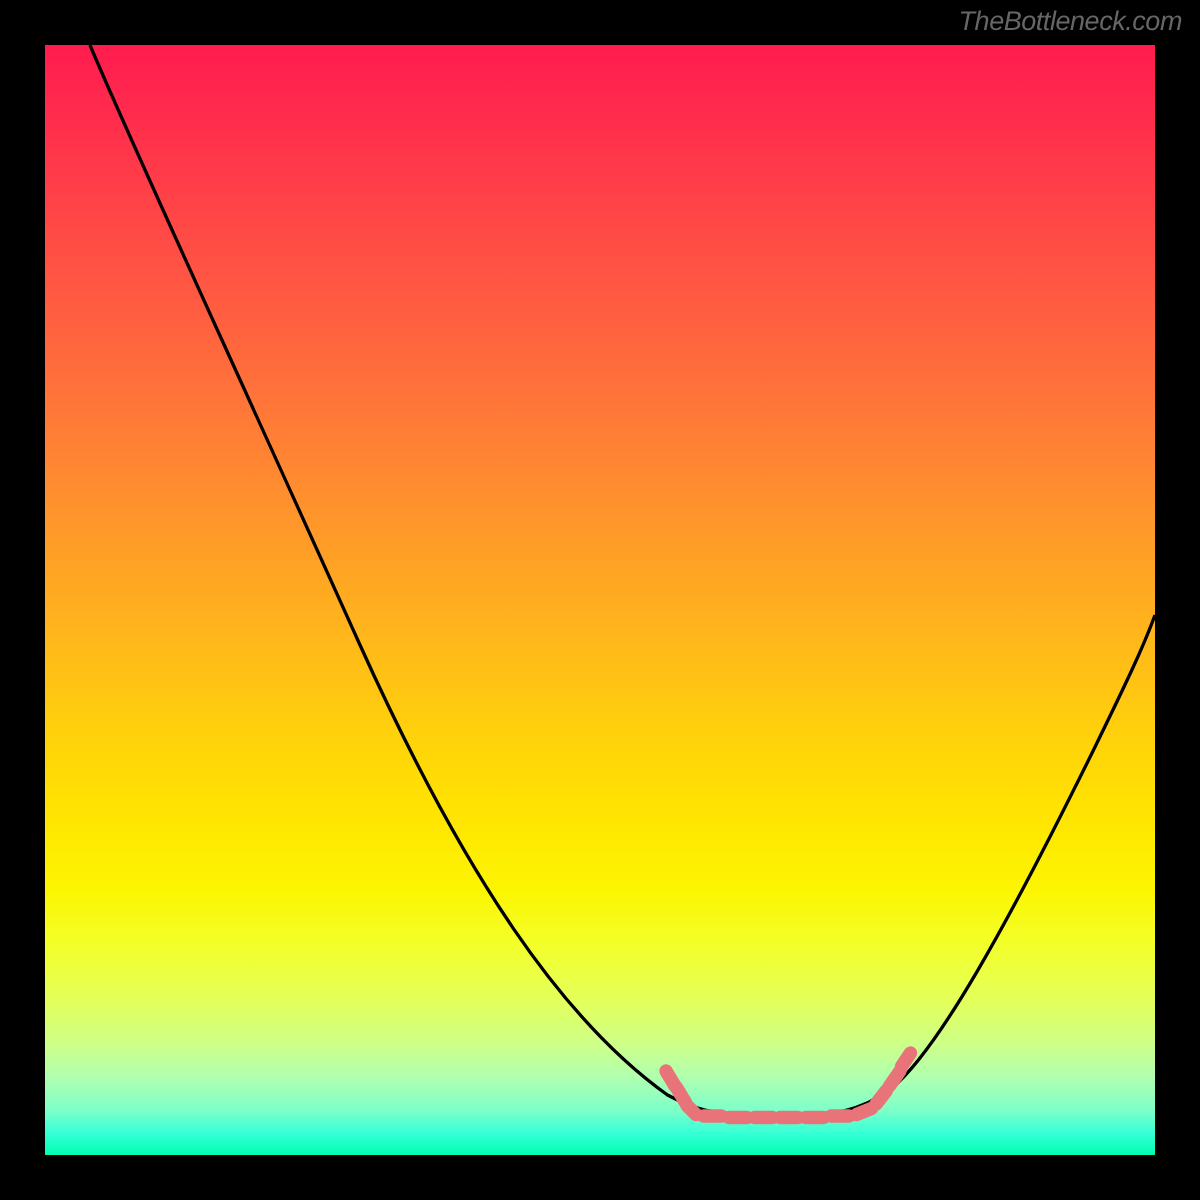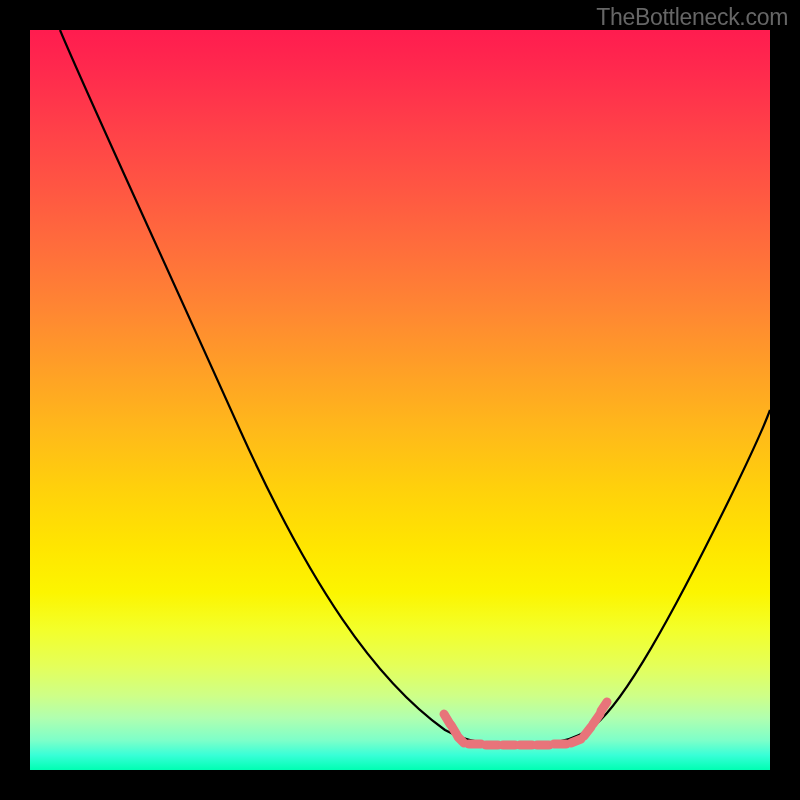--- a/index.html
+++ b/index.html
@@ -15,24 +15,25 @@
     position: relative;
     width: 800px;
     height: 800px;
     background: #000;
   }
   .attribution {
     position: absolute;
     top: 4px;
     right: 12px;
     color: #666666;
-    font-size: 23px;
+    font-size: 18px;
     font-weight: 500;
     z-index: 10;
     letter-spacing: -0.3px;
+    font-style: italic;
   }
   .plot-area {
     position: absolute;
     left: 30px;
     top: 30px;
     width: 740px;
     height: 740px;
   }
   .gradient-bg {
     position: absolute;

